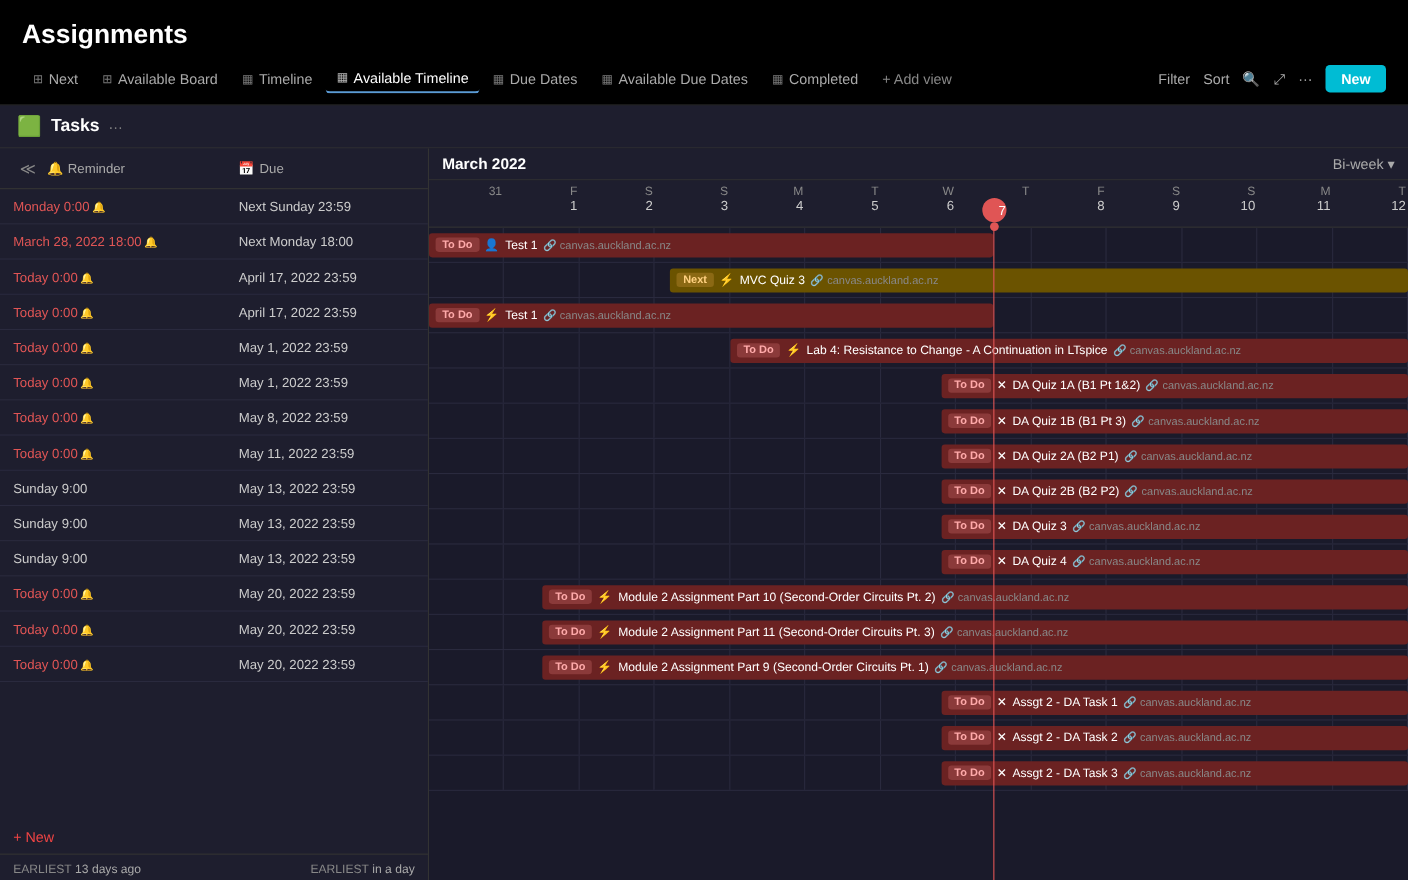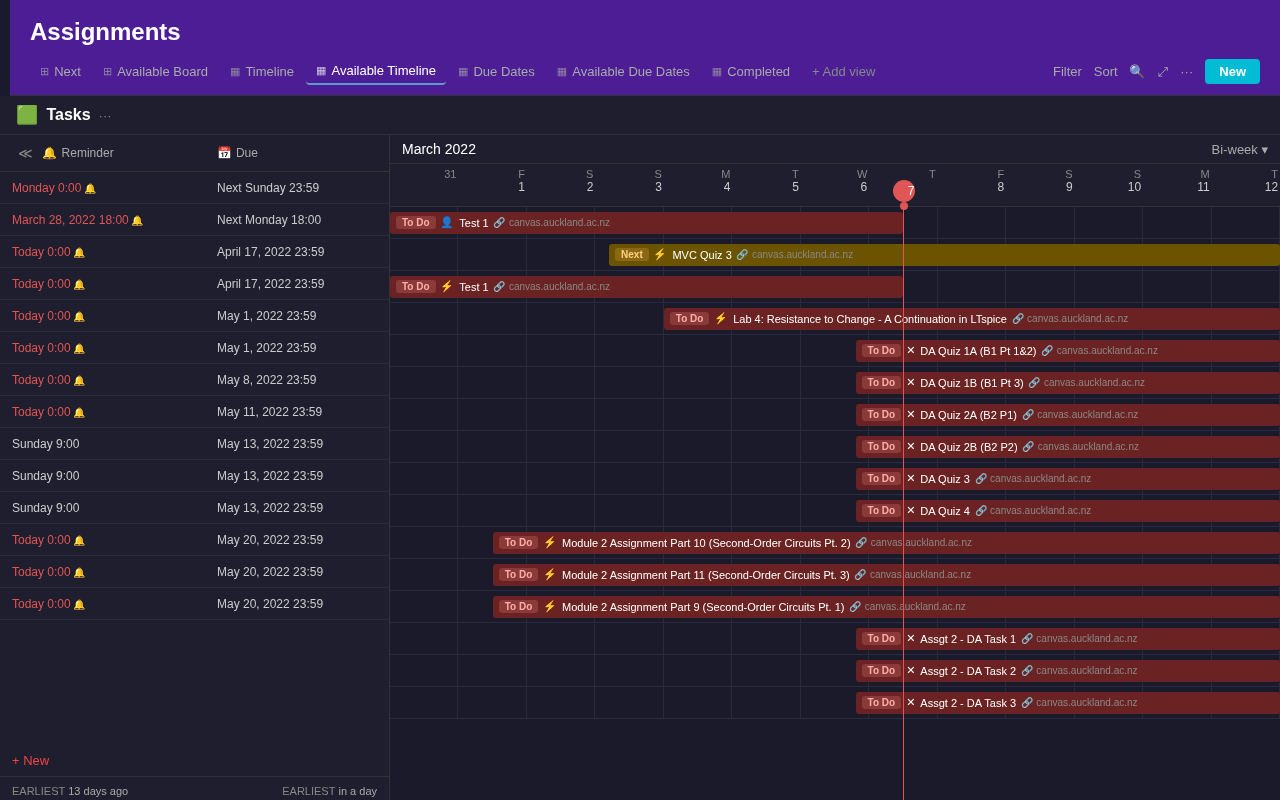--- a/index.html
+++ b/index.html
@@ -7,24 +7,23 @@
       background: #1a1a2e;
       color: #ccc;
       font-family: -apple-system, BlinkMacSystemFont, 'Segoe UI', sans-serif;
       font-size: 13px;
       height: 800px;
       overflow: hidden;
     }
 
     
     .top-header {
-      background: #4c1d95;
+      background: #000000;
       padding: 18px 20px 10px;
       border-bottom: 1px solid #333;
-      margin-left: 10px;
     }
     .app-title {
       font-size: 24px;
       font-weight: 700;
       color: #fff;
       margin-bottom: 12px;
     }
 
     
     .nav-tabs {
@@ -193,21 +192,21 @@
     
     .timeline-header {
       display: flex;
       align-items: center;
       padding: 6px 12px;
       border-bottom: 1px solid #333;
       background: #1e1e2e;
     }
     .timeline-month {
       font-size: 14px;
-      font-weight: 400;
+      font-weight: 700;
       color: #fff;
       margin-right: 20px;
     }
     .timeline-view-btn {
       margin-left: auto;
       color: #aaa;
       font-size: 13px;
       cursor: pointer;
     }
 

